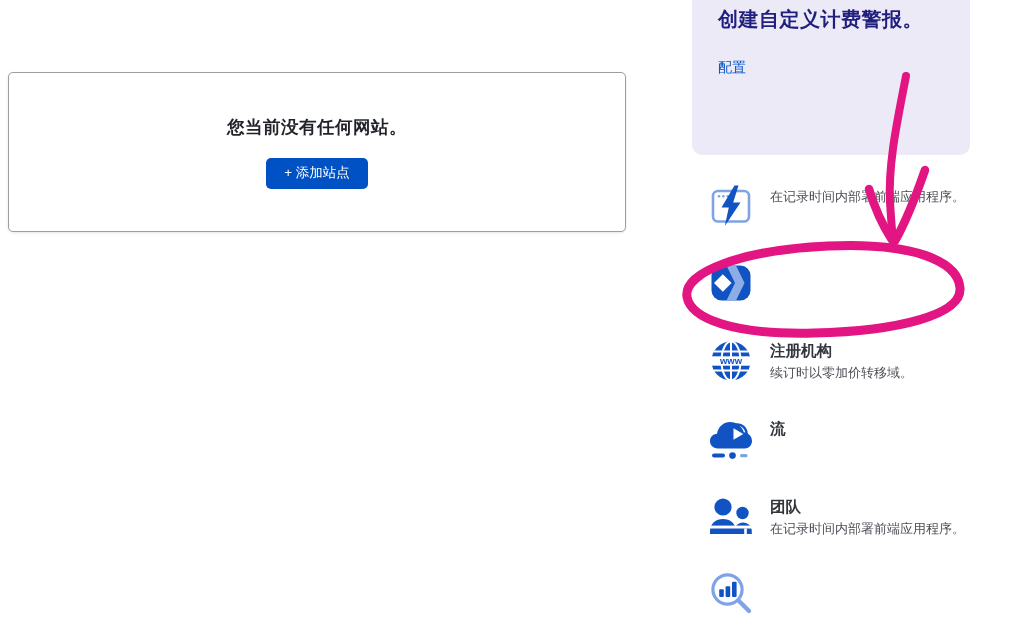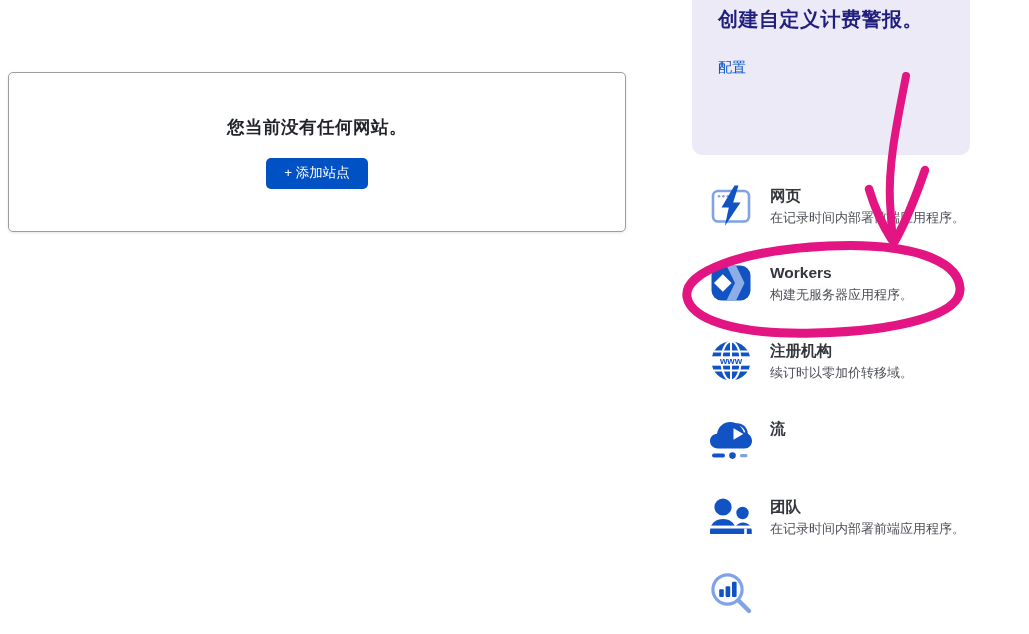--- a/index.html
+++ b/index.html
@@ -68,37 +68,32 @@
   <span class="p-icon">
     <svg width="44" height="44" viewBox="0 0 44 44">
       <rect x="4" y="7" width="36" height="30.5" rx="5" fill="#fff" stroke="#7fa3e6" stroke-width="2.6"></rect>
       <circle cx="10" cy="12.2" r="1.3" fill="#7fa3e6"></circle>
         <circle cx="14.4" cy="12.2" r="1.3" fill="#7fa3e6"></circle>
         <circle cx="18.8" cy="12.2" r="1.3" fill="#7fa3e6"></circle>
       <path d="M25.5 1.5 L12.5 23.5 L19.8 23.5 L15.8 42 L31.5 18.5 L24.2 18.5 L29.5 1.5 Z" fill="#1253c4"></path>
     </svg>
   </span>
   <div class="p-text">
-    <div class="p-title">网页</div>
     <div class="p-desc">在记录时间内部署前端应用程序。</div>
   </div>
 </div>
 
 <div class="product-row" style="top:261px">
   <span class="p-icon">
     <svg width="44" height="44" viewBox="0 0 44 44">
       <rect x="2.5" y="4.5" width="39" height="35" rx="10" fill="#1253c4"></rect>
       <path d="M17.5 4.5 L27 4.5 L35.5 22 L27 39.5 L17.5 39.5 L26 22 Z" fill="#8cade6"></path>
       <path d="M13.8 13.2 L22.6 22 L13.8 30.8 L5 22 Z" fill="#ffffff"></path>
     </svg>
   </span>
-  <div class="p-text">
-    <div class="p-title">Workers</div>
-    <div class="p-desc">构建无服务器应用程序。</div>
-  </div>
 </div>
 
 <div class="product-row" style="top:339px">
   <span class="p-icon">
     <svg width="44" height="44" viewBox="0 0 44 44">
       <circle cx="22" cy="22" r="19.5" fill="#1253c4"></circle>
       <ellipse cx="22" cy="22" rx="9.5" ry="19.5" fill="none" stroke="#fff" stroke-width="2"></ellipse>
       <line x1="22" y1="2.5" x2="22" y2="41.5" stroke="#fff" stroke-width="2"></line>
       <line x1="5" y1="12.5" x2="39" y2="12.5" stroke="#fff" stroke-width="2"></line>
       <line x1="5" y1="31.5" x2="39" y2="31.5" stroke="#fff" stroke-width="2"></line>

